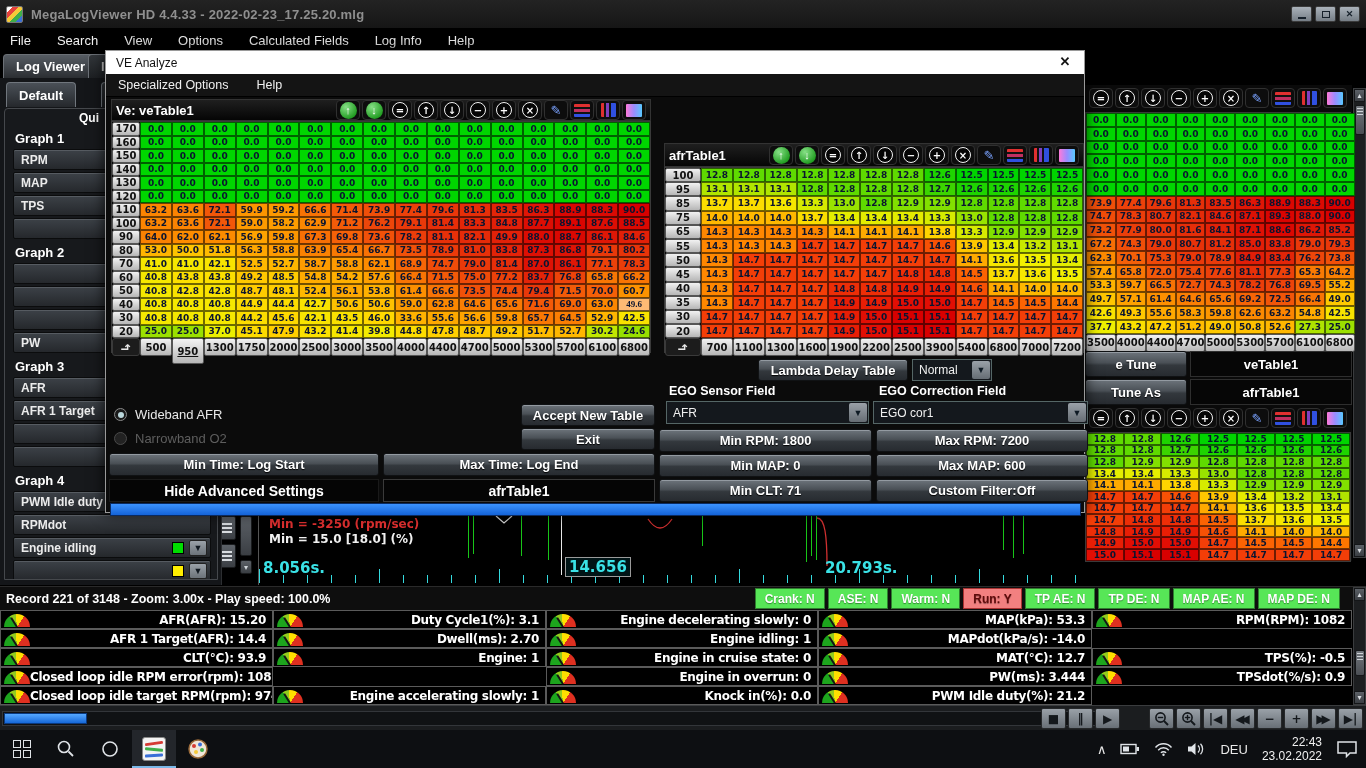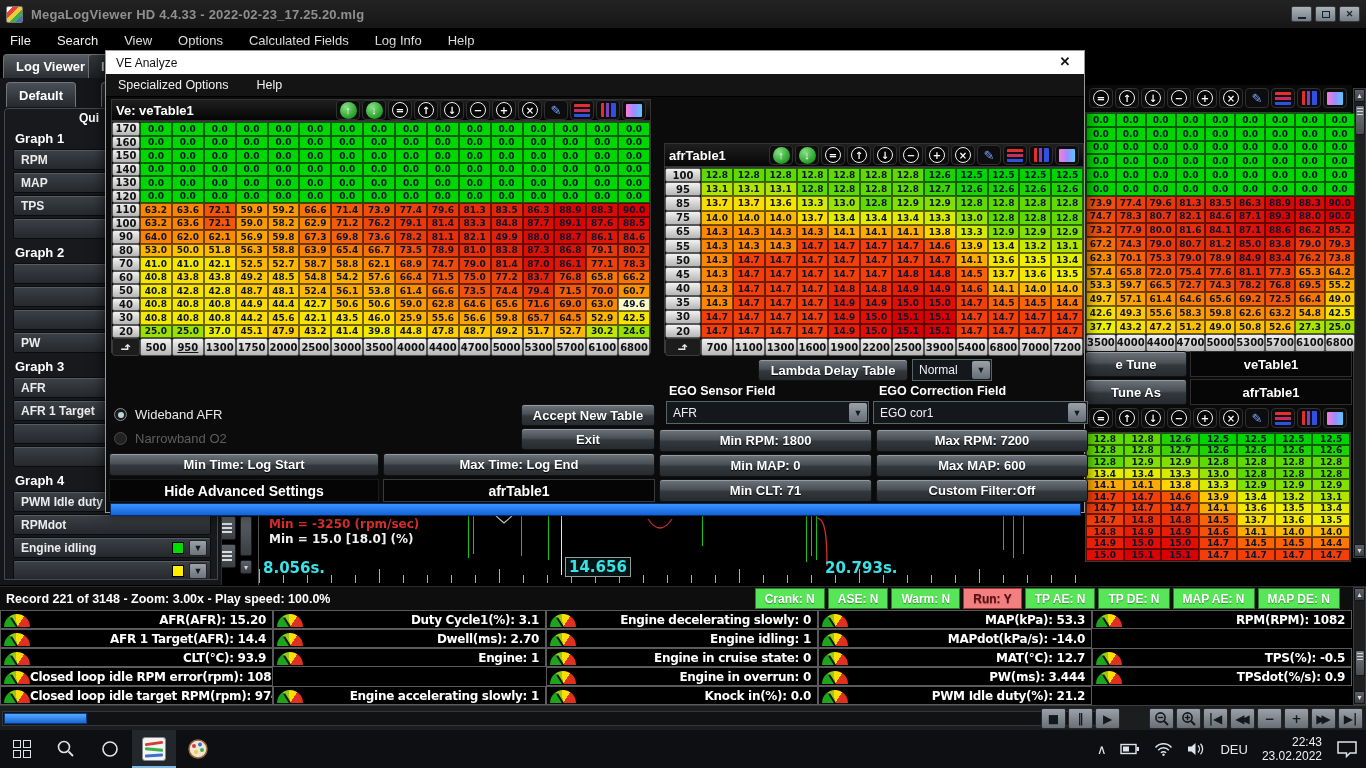--- a/index.html
+++ b/index.html
@@ -837,31 +837,31 @@
         <div class="hcell" style="background: rgb(249, 226, 0);">42.7</div>
         <div class="hcell" style="background: rgb(255, 193, 0);">50.6</div>
         <div class="hcell" style="background: rgb(255, 193, 0);">50.6</div>
         <div class="hcell" style="background: rgb(253, 154, 0);">59.0</div>
         <div class="hcell" style="background: rgb(251, 136, 1);">62.8</div>
         <div class="hcell" style="background: rgb(250, 126, 3);">64.6</div>
         <div class="hcell" style="background: rgb(249, 120, 4);">65.6</div>
         <div class="hcell" style="background: rgb(243, 89, 8);">71.6</div>
         <div class="hcell" style="background: rgb(246, 102, 7);">69.0</div>
         <div class="hcell" style="background: rgb(251, 135, 1);">63.0</div>
-        <div class="hcell" style="background: #fef9c3;">49.6</div>
+        <div class="hcell" style="background: #fdba74; font-family: Liberation Serif, serif;">49.6</div>
         <div class="hcell hlabel">30</div>
         <div class="hcell" style="background: rgb(245, 232, 0);">40.8</div>
         <div class="hcell" style="background: rgb(245, 232, 0);">40.8</div>
         <div class="hcell" style="background: rgb(245, 232, 0);">40.8</div>
         <div class="hcell" style="background: rgb(252, 221, 0);">44.2</div>
         <div class="hcell" style="background: rgb(254, 217, 0);">45.6</div>
         <div class="hcell" style="background: rgb(248, 228, 0);">42.1</div>
         <div class="hcell" style="background: rgb(250, 224, 0);">43.5</div>
         <div class="hcell" style="background: rgb(255, 216, 0);">46.0</div>
-        <div class="hcell" style="background: rgb(255, 178, 0);">25.9</div>
+        <div class="hcell" style="background: rgb(255, 178, 0);">33.6</div>
         <div class="hcell" style="background: rgb(254, 169, 0);">55.6</div>
         <div class="hcell" style="background: rgb(254, 164, 0);">56.6</div>
         <div class="hcell" style="background: rgb(253, 150, 0);">59.8</div>
         <div class="hcell" style="background: rgb(249, 120, 4);">65.7</div>
         <div class="hcell" style="background: rgb(250, 126, 3);">64.5</div>
         <div class="hcell" style="background: rgb(255, 182, 0);">52.9</div>
         <div class="hcell" style="background: rgb(248, 227, 0);">42.5</div>
         <div class="hcell hlabel">20</div>
         <div class="hcell" style="background: rgb(155, 224, 0);">25.0</div>
         <div class="hcell" style="background: rgb(155, 224, 0);">25.0</div>
@@ -876,21 +876,21 @@
         <div class="hcell" style="background: rgb(255, 203, 0);">48.7</div>
         <div class="hcell" style="background: rgb(255, 200, 0);">49.2</div>
         <div class="hcell" style="background: rgb(255, 188, 0);">51.7</div>
         <div class="hcell" style="background: rgb(255, 183, 0);">52.7</div>
         <div class="hcell" style="background: rgb(193, 231, 0);">30.2</div>
         <div class="hcell" style="background: rgb(151, 224, 0);">24.6</div>
         <div class="hcell hcorner" style="height: 18px;">
           <span>↳</span>
         </div>
         <div class="hcell hlabel" style="height: 18px;">500</div>
-        <div class="hcell hlabel" style="height: 18px; text-decoration: underline;">950</div>
+        <div class="hcell hlabel" style="height: 26px; text-decoration: underline;">950</div>
         <div class="hcell hlabel" style="height: 18px;">1300</div>
         <div class="hcell hlabel" style="height: 18px;">1750</div>
         <div class="hcell hlabel" style="height: 18px;">2000</div>
         <div class="hcell hlabel" style="height: 18px;">2500</div>
         <div class="hcell hlabel" style="height: 18px;">3000</div>
         <div class="hcell hlabel" style="height: 18px;">3500</div>
         <div class="hcell hlabel" style="height: 18px;">4000</div>
         <div class="hcell hlabel" style="height: 18px;">4400</div>
         <div class="hcell hlabel" style="height: 18px;">4700</div>
         <div class="hcell hlabel" style="height: 18px;">5000</div>

